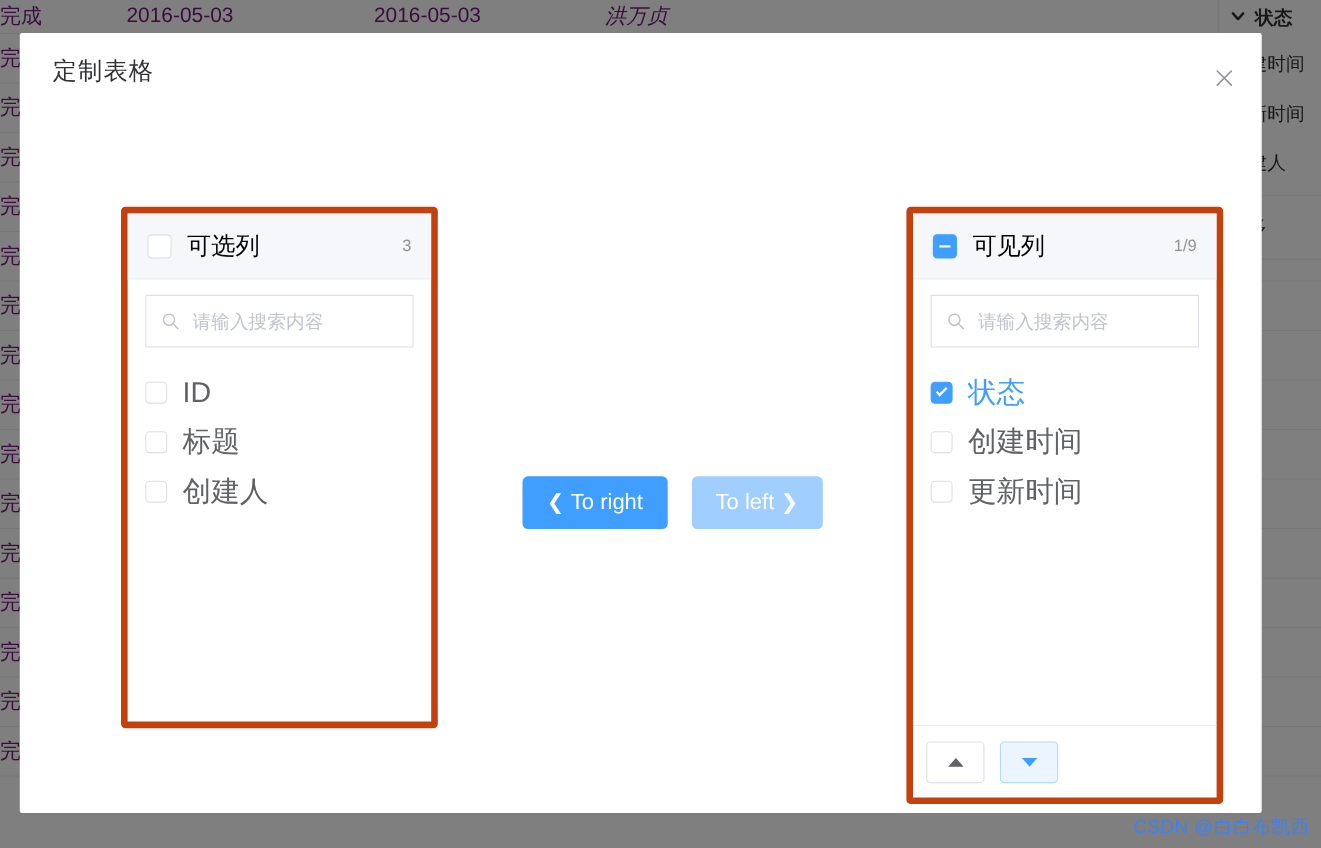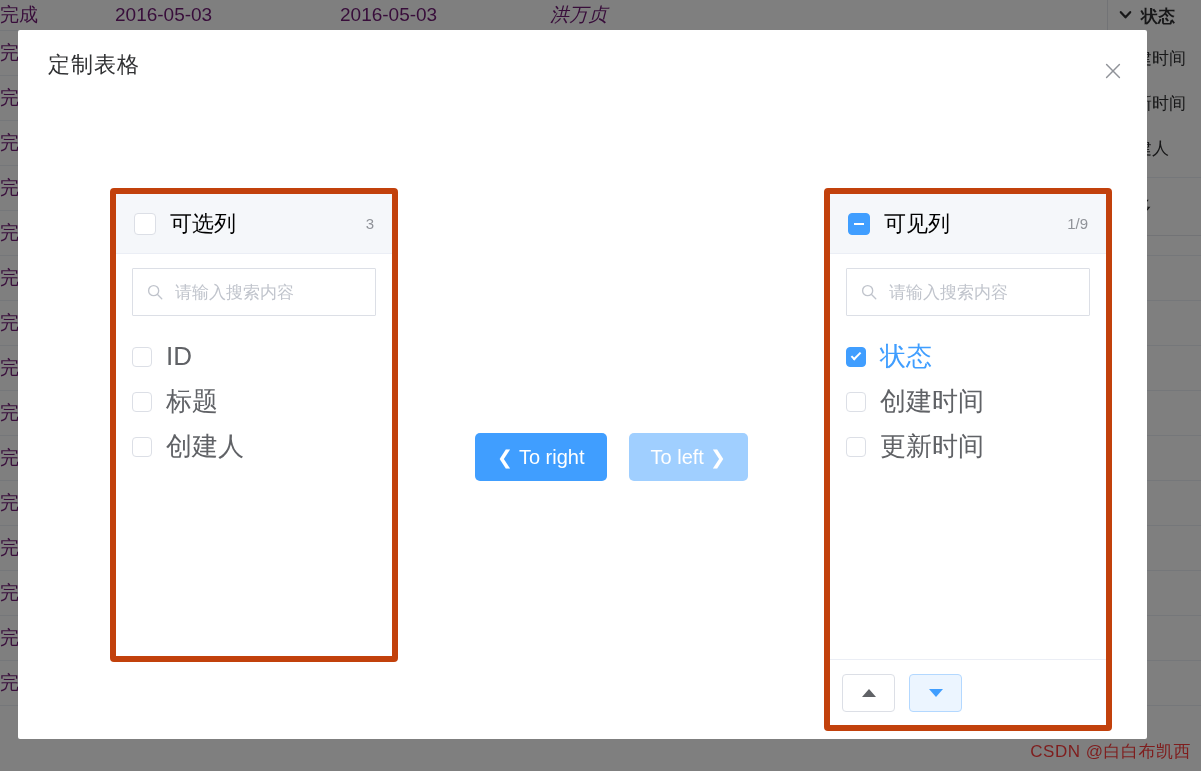--- a/index.html
+++ b/index.html
@@ -276,21 +276,21 @@
   .xfer-btn.primary  { background: #409eff; }
   .xfer-btn.disabled { background: #a0cfff; cursor: not-allowed; }
   .chev { font-size: 19px; line-height: 1; }
 
   
   #watermark {
     position: absolute;
     right: 10px;
     bottom: 8px;
     font-size: 17px;
-    color: #7f1d1d;
+    color: #3b82f6;
     letter-spacing: 0.5px;
   }
 </style>
 </head>
 <body>
 
 <div id="bg-page">
   <div class="bg-table" id="bg-table">
       <div class="bg-row first">
         <div class="bg-cell bg-c0">完成</div>

